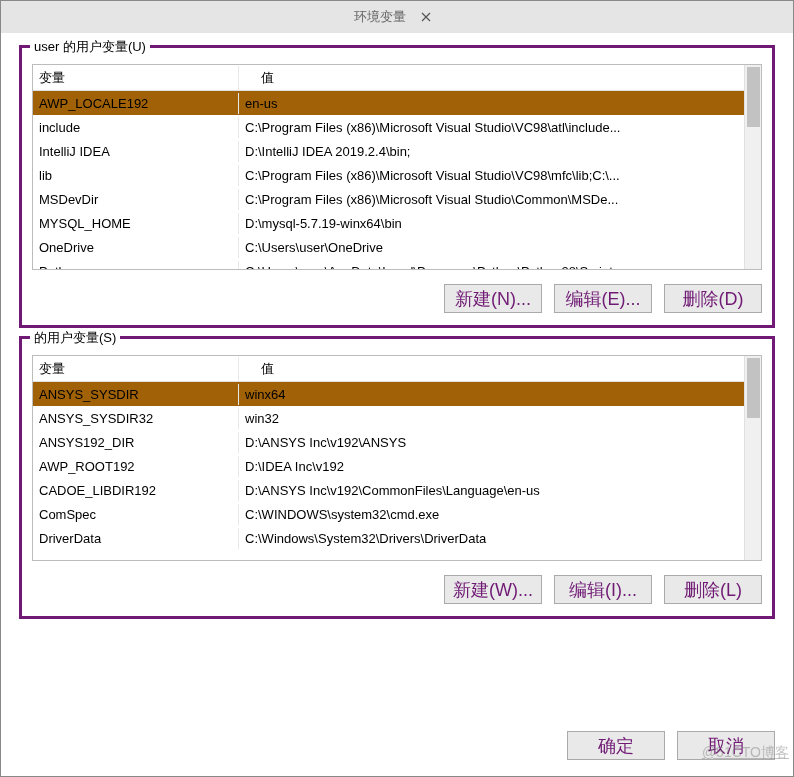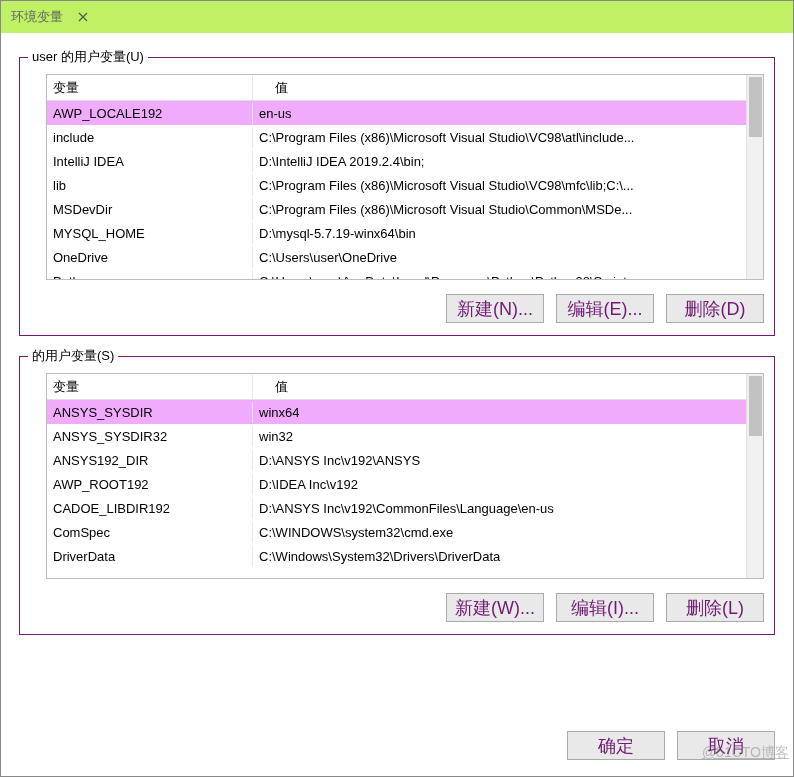--- a/index.html
+++ b/index.html
@@ -18,23 +18,23 @@
       background: #fff;
       border: 1px solid #888;
       display: flex;
       flex-direction: column;
       position: relative;
     }
     .titlebar {
       height: 32px;
       display: flex;
       align-items: center;
-      justify-content: flex-start;
+      justify-content: center;
       padding: 0 4px 0 10px;
-      background: #bef264;
+      background: #e5e5e5;
       color: #666;
       font-size: 13px;
     }
     .titlebar .close {
       width: 40px;
       height: 28px;
       display: flex;
       align-items: center;
       justify-content: center;
       color: #555;
@@ -42,24 +42,23 @@
       cursor: pointer;
     }
     .body-area {
       flex: 1;
       padding: 12px 18px 10px 18px;
       display: flex;
       flex-direction: column;
       gap: 8px;
     }
     .group {
-      border: 1px solid #701a75;
-      padding: 10px 10px 12px 26px;
+      border: 3px solid #701a75;
+      padding: 10px 10px 12px 10px;
       position: relative;
-      margin-top: 12px;
     }
     .group-label {
       position: absolute;
       top: -10px;
       left: 8px;
       background: #fff;
       padding: 0 4px;
       font-size: 13px;
       color: #000;
     }
@@ -89,21 +88,21 @@
     .col-value { flex: 1; }
     .table-body {
       height: 180px;
       overflow: hidden;
     }
     .tr {
       display: flex;
       height: 24px;
       align-items: center;
     }
-    .tr.selected { background: #f0abfc; }
+    .tr.selected { background: #a16207; }
     .scrollbar {
       position: absolute;
       right: 0;
       top: 0;
       width: 17px;
       height: 100%;
       background: #f0f0f0;
       border-left: 1px solid #e0e0e0;
     }
     .scrollbar .thumb {

